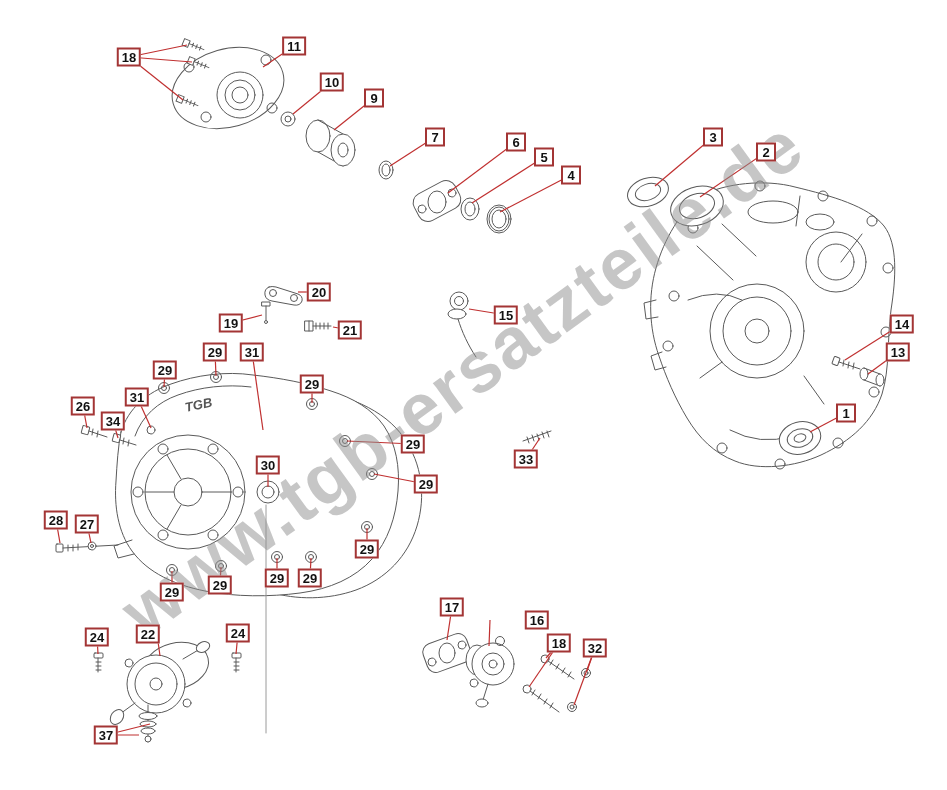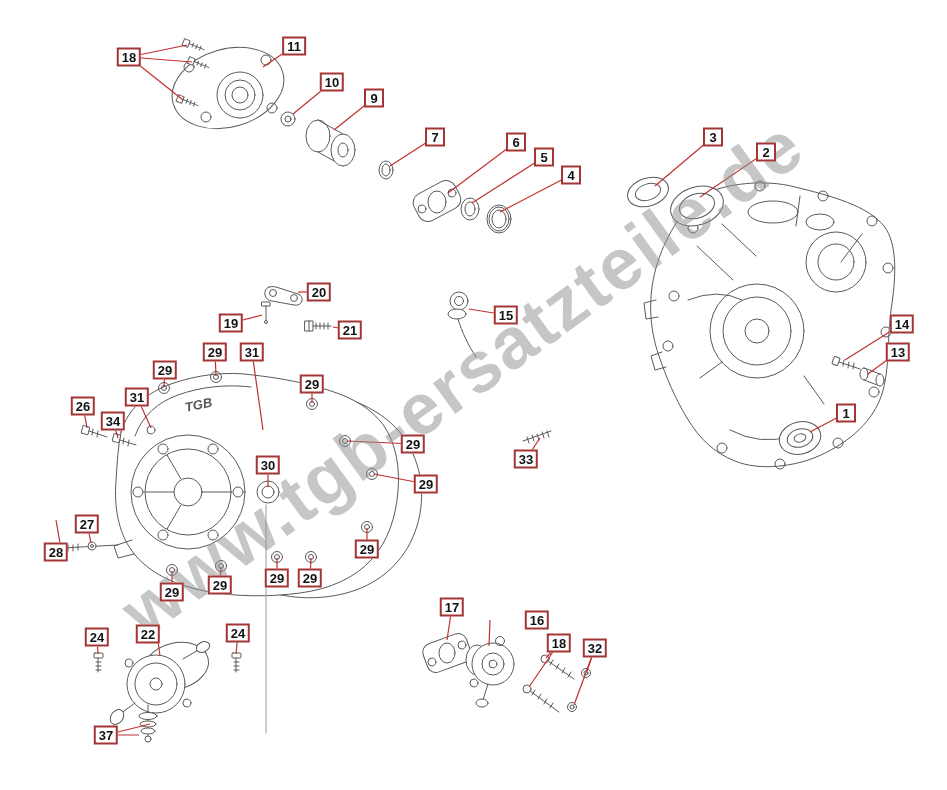--- a/index.html
+++ b/index.html
@@ -367,21 +367,21 @@
       <div class="callout" style="left: 252px; top: 352px; border-color: rgb(163, 53, 53);">31</div>
       <div class="callout" style="left: 165px; top: 370px; border-color: rgb(163, 53, 53);">29</div>
       <div class="callout" style="left: 312px; top: 384px; border-color: rgb(163, 53, 53);">29</div>
       <div class="callout" style="left: 137px; top: 397px; border-color: rgb(163, 53, 53);">31</div>
       <div class="callout" style="left: 83px; top: 406px; border-color: rgb(163, 53, 53);">26</div>
       <div class="callout" style="left: 113px; top: 421px; border-color: rgb(163, 53, 53);">34</div>
       <div class="callout" style="left: 413px; top: 444px; border-color: rgb(163, 53, 53);">29</div>
       <div class="callout" style="left: 526px; top: 459px; border-color: rgb(163, 53, 53);">33</div>
       <div class="callout" style="left: 268px; top: 465px; border-color: rgb(163, 53, 53);">30</div>
       <div class="callout" style="left: 426px; top: 484px; border-color: rgb(163, 53, 53);">29</div>
-      <div class="callout" style="left: 56px; top: 520px; border-color: rgb(163, 53, 53); margin-top: 32px;">28</div>
+      <div class="callout" style="left: 56px; top: 520px; border-color: rgb(163, 53, 53);">28</div>
       <div class="callout" style="left: 87px; top: 524px; border-color: rgb(163, 53, 53);">27</div>
       <div class="callout" style="left: 367px; top: 549px; border-color: rgb(163, 53, 53);">29</div>
       <div class="callout" style="left: 172px; top: 592px; border-color: rgb(163, 53, 53);">29</div>
       <div class="callout" style="left: 220px; top: 585px; border-color: rgb(163, 53, 53);">29</div>
       <div class="callout" style="left: 277px; top: 578px; border-color: rgb(163, 53, 53);">29</div>
       <div class="callout" style="left: 310px; top: 578px; border-color: rgb(163, 53, 53);">29</div>
       <div class="callout" style="left: 452px; top: 607px; border-color: rgb(163, 53, 53);">17</div>
       <div class="callout" style="left: 490px; top: 620px; border-color: rgb(163, 53, 53); margin-left: 47px;">16</div>
       <div class="callout" style="left: 559px; top: 643px; border-color: rgb(163, 53, 53);">18</div>
       <div class="callout" style="left: 595px; top: 648px; border-color: rgb(163, 53, 53);">32</div>

